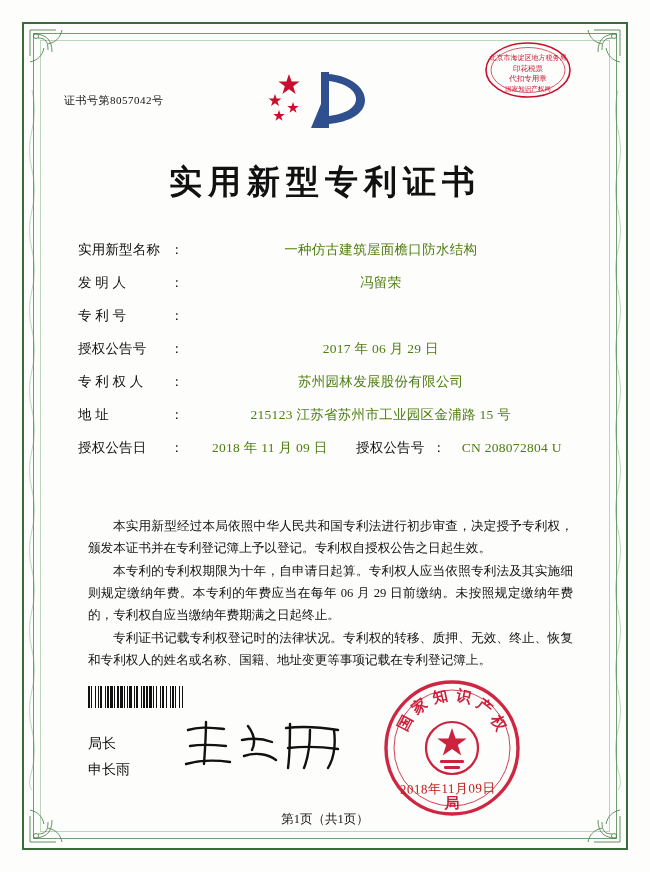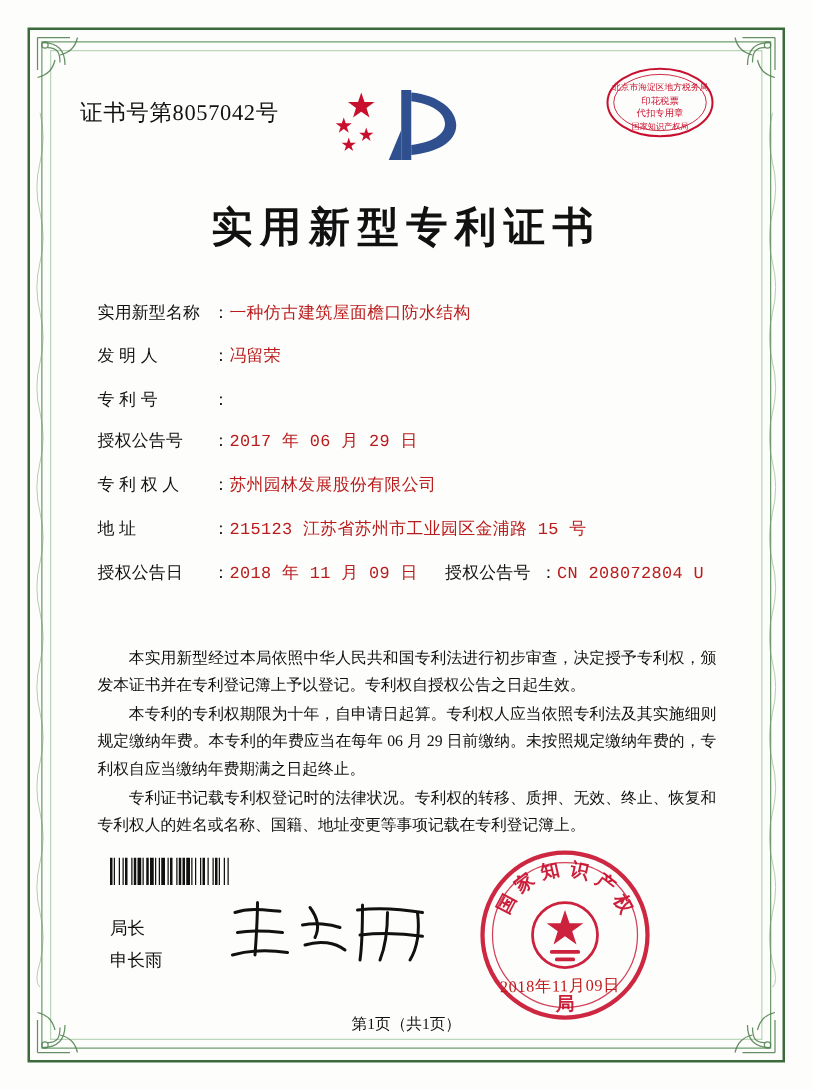--- a/index.html
+++ b/index.html
@@ -61,35 +61,35 @@
     width: 10px;
     height: 700px;
     opacity: .5;
   }
   .side-left { left: 27px; }
   .side-right { right: 27px; }
 
   
   .cert-no {
     position: absolute;
-    left: 64px; top: 78px;
-    font-size: 18px;
+    left: 64px; top: 93px;
+    font-size: 11px;
     letter-spacing: .5px;
     color: #111;
   }
   .logo {
     position: absolute;
     left: 50%;
     top: 68px;
     transform: translateX(-50%);
     width: 120px; height: 64px;
   }
   .seal-top {
     position: absolute;
-    right: 78px; top: 52px;
+    right: 78px; top: 40px;
     width: 88px; height: 60px;
   }
   .title {
     position: absolute;
     left: 0; right: 0;
     top: 160px;
     text-align: center;
     font-size: 33px;
     font-weight: bold;
     letter-spacing: 6px;
@@ -115,23 +115,24 @@
     flex: 0 0 92px;
     color: #111;
     letter-spacing: .2px;
   }
   .field-colon {
     flex: 0 0 12px;
     text-align: center;
   }
   .field-value {
     flex: 1;
-    color: #b91c1c;
+    color: #4d7c0f;
     letter-spacing: .3px;
-    font-family: Liberation Mono, monospace;
+    font-family: Liberation Serif, serif;
+    text-align: center;
   }
   .row-two {
     display: flex;
     align-items: baseline;
     margin-bottom: 4px;
   }
   .row-two .col-a { display: flex; align-items: baseline; width: 278px; }
   .row-two .col-b { display: flex; align-items: baseline; flex: 1; }
   .row-two .lbl-b { flex: 0 0 76px; }
 
@@ -139,21 +140,21 @@
     position: absolute;
     left: 78px;
     top: 516px;
     width: 495px;
     font-size: 12.6px;
     line-height: 1.72;
     text-align: justify;
     color: #111;
   }
   .body-text p {
-    margin: 0 0 2px 0;
+    margin: 0 0 2px 10px;
     text-indent: 25px;
   }
 
   
   .barcode {
     position: absolute;
     left: 88px;
     top: 686px;
     width: 185px;
     height: 22px;

